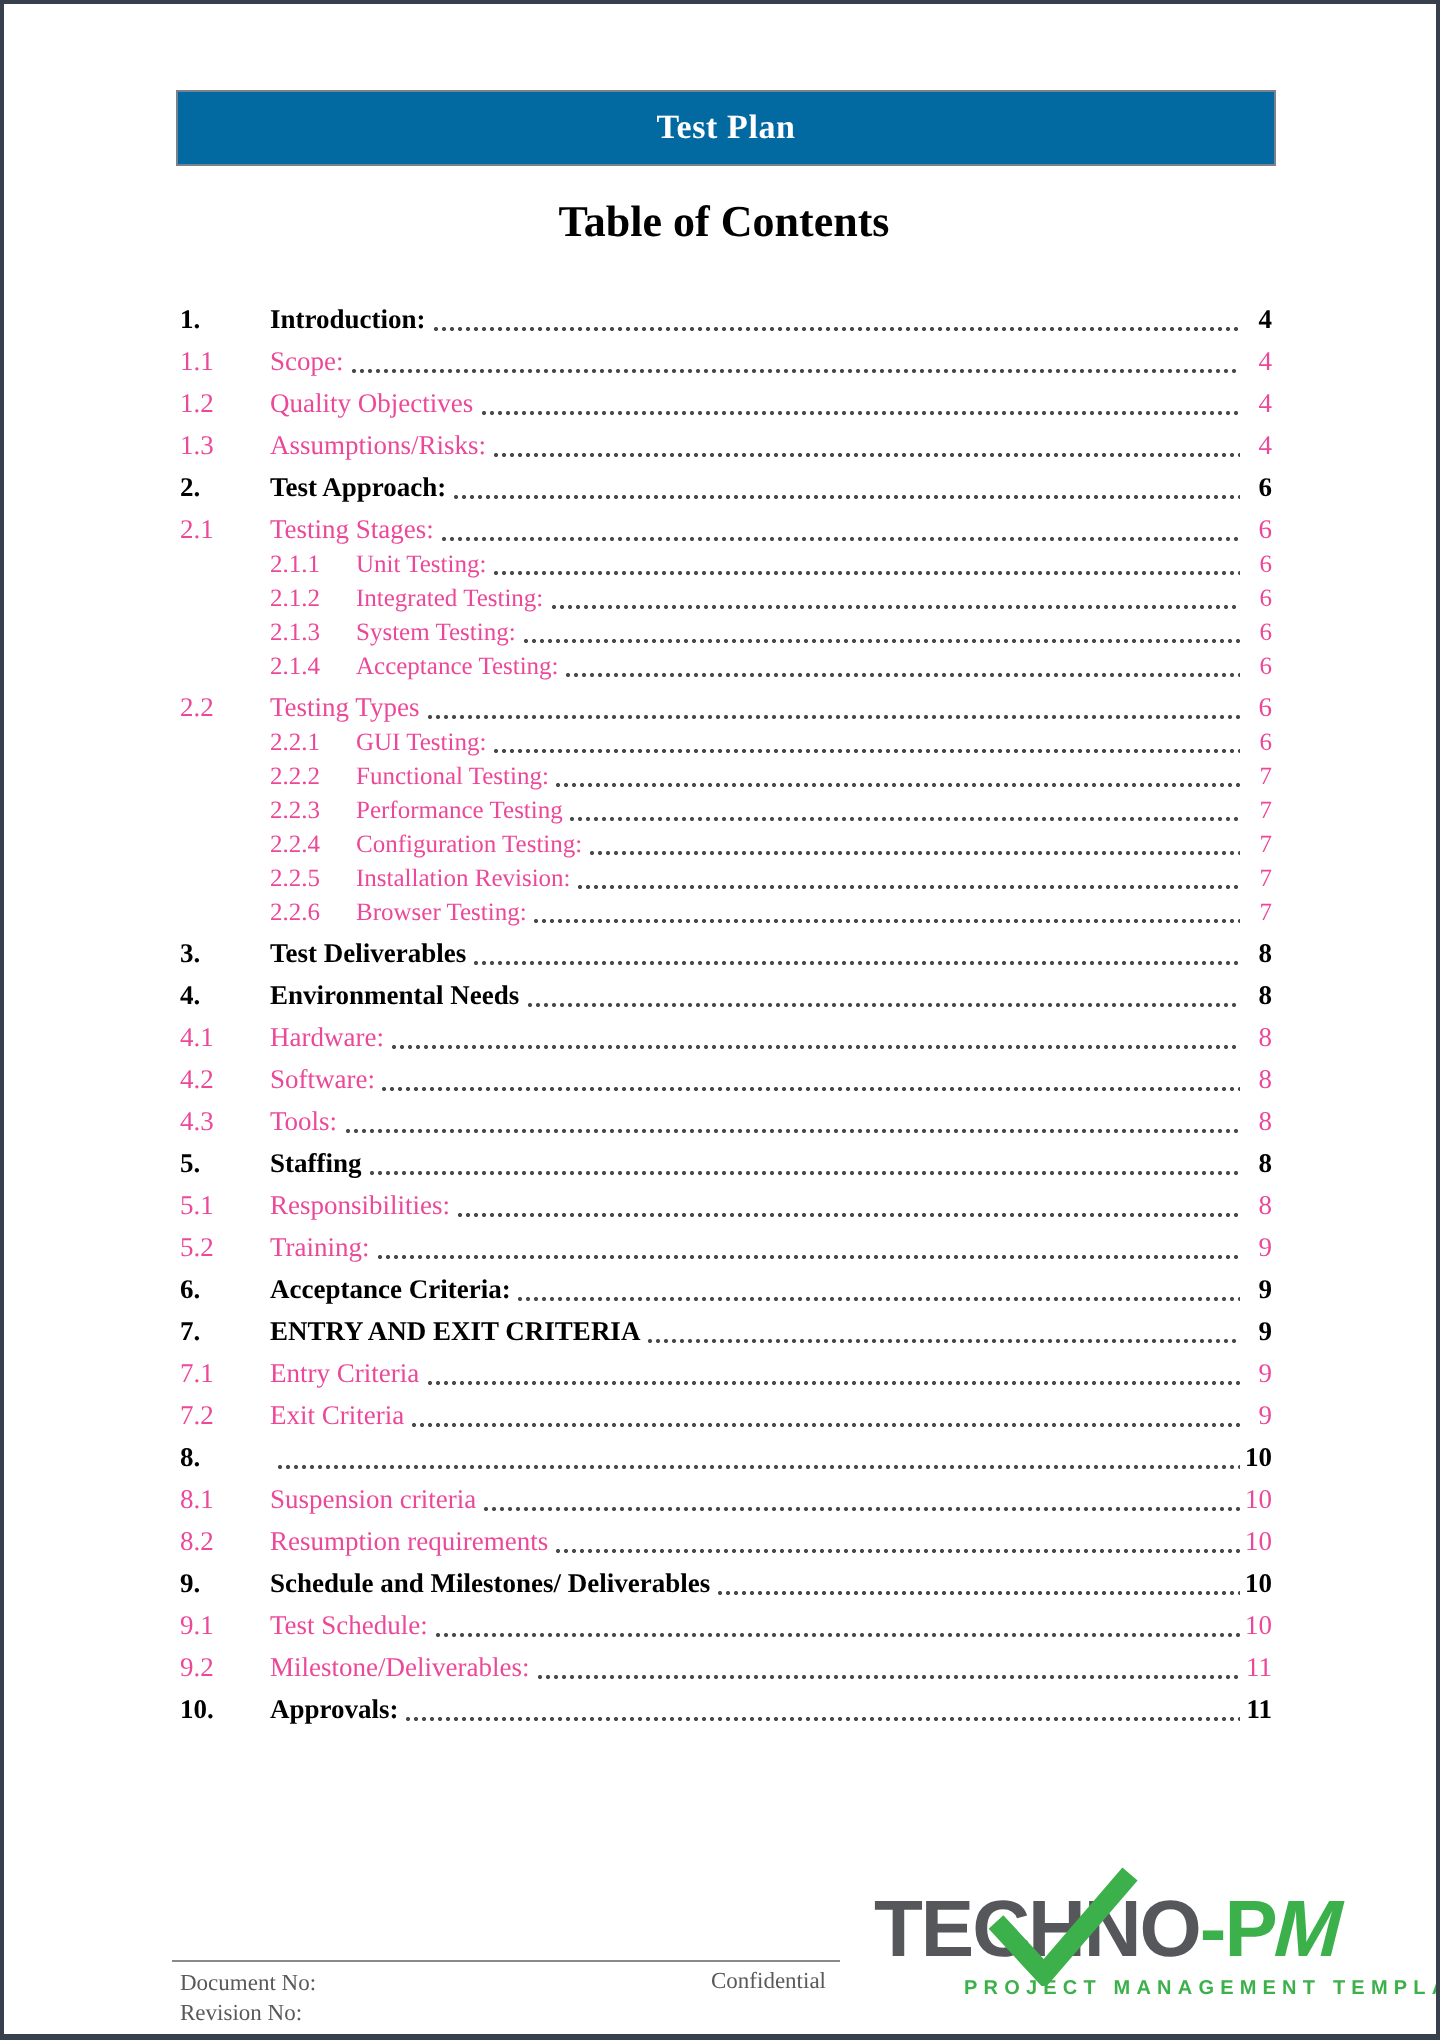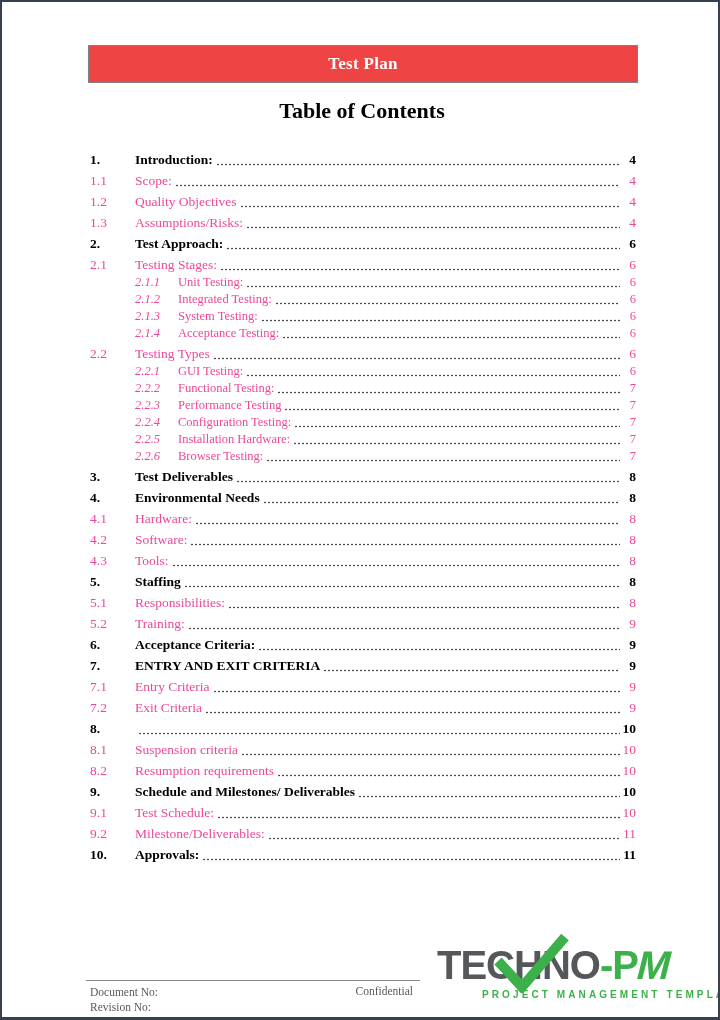--- a/index.html
+++ b/index.html
@@ -12,21 +12,21 @@
     position: relative;
     width: 720px; height: 1020px;
     background: #ffffff;
     border: 2px solid #39404d;
     border-bottom-width: 3px;
     overflow: hidden;
   }
   .title-bar {
     margin: 43px auto 0 86px;
     width: 550px; height: 38px;
-    background: #ef4444;
+    background: #0369a1;
     border: 1px solid #7b828d;
     display: flex; align-items: center; justify-content: center;
   }
   .title-bar span {
     color: #ffffff; font-weight: bold; font-size: 17px;
     letter-spacing: 0.3px;
   }
   .toc-title {
     margin-top: 15px;
     width: 720px;
@@ -42,21 +42,21 @@
     height: 21px;
     font-size: 13.5px; color: #ec4899;
     cursor: pointer;
   }
   .toc-row.bold { font-weight: bold; color: #000000; }
   .toc-row.lvl3 { height: 17px; font-size: 12.5px; }
   .toc-num {
     flex: 0 0 45px; white-space: nowrap;
   }
   .toc-row.lvl3 .toc-ind { flex: 0 0 45px; }
-  .toc-row.lvl3 .toc-num { flex: 0 0 43px; font-style: italic; }
+  .toc-row.lvl3 .toc-num { flex: 0 0 43px; }
   .toc-label { white-space: nowrap; }
   .toc-leader {
     flex: 1 1 auto;
     align-self: flex-end;
     height: 5px;
     margin: 0 2px 2px 3px;
     background-image: radial-gradient(circle, #4a4a4a 0.9px, transparent 1.15px);
     background-size: 4px 3px;
     background-repeat: repeat-x;
     background-position: left bottom;
@@ -221,21 +221,21 @@
       <div class="toc-row lvl3">
       <span class="toc-ind"></span>
       <span class="toc-num">2.2.4</span>
       <span class="toc-label">Configuration Testing:</span>
       <span class="toc-leader"></span>
       <span class="toc-page">7</span>
     </div>
       <div class="toc-row lvl3">
       <span class="toc-ind"></span>
       <span class="toc-num">2.2.5</span>
-      <span class="toc-label">Installation Hardware:</span>
+      <span class="toc-label">Installation Revision:</span>
       <span class="toc-leader"></span>
       <span class="toc-page">7</span>
     </div>
       <div class="toc-row lvl3">
       <span class="toc-ind"></span>
       <span class="toc-num">2.2.6</span>
       <span class="toc-label">Browser Testing:</span>
       <span class="toc-leader"></span>
       <span class="toc-page">7</span>
     </div>

